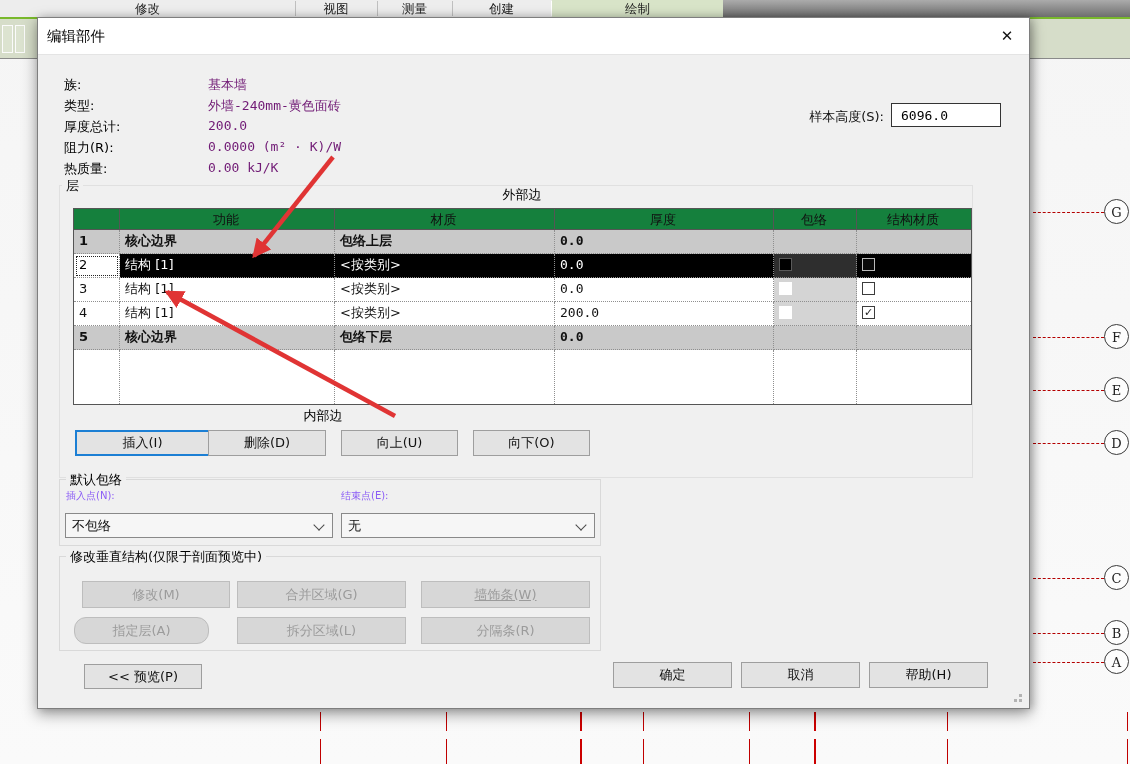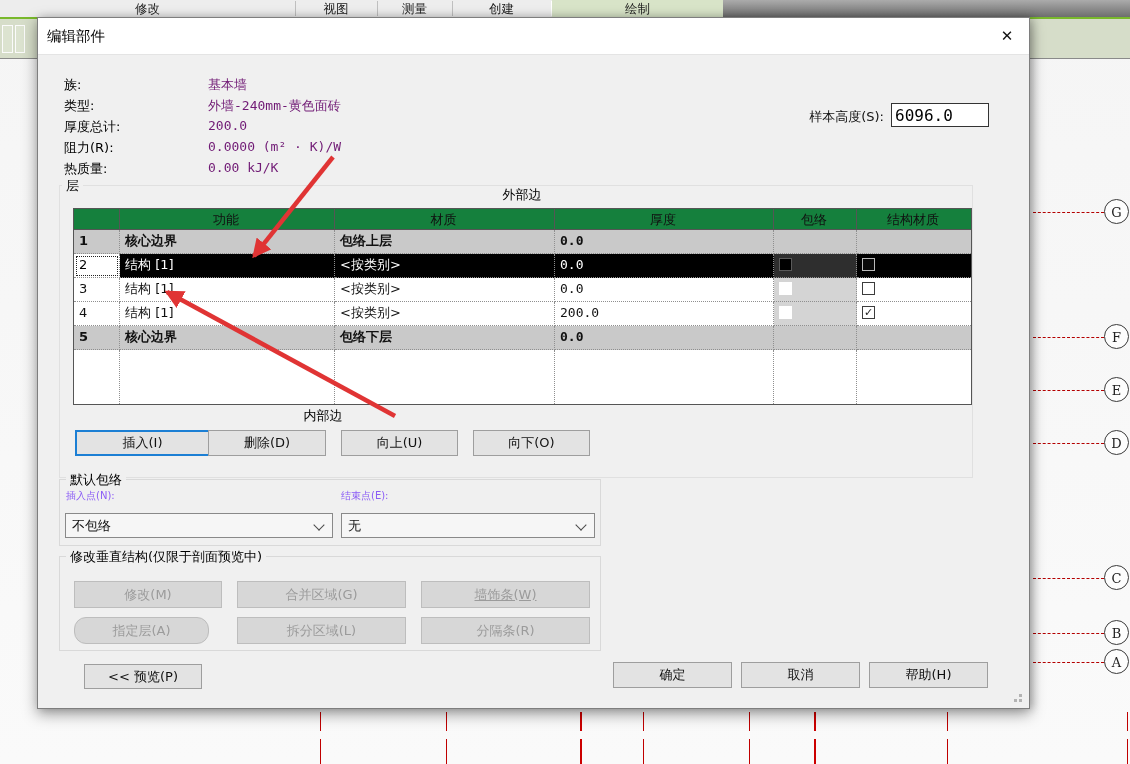--- a/index.html
+++ b/index.html
@@ -36,21 +36,21 @@
     z-index:2;box-sizing:border-box;}
   .titlebar{position:absolute;left:0;top:0;width:100%;height:36px;background:#ffffff;border-bottom:1px solid #e4e4e4;}
   .dlg-title{position:absolute;left:9px;top:9px;font-size:14.5px;color:#000;}
   .close-btn{position:absolute;right:12px;top:8px;width:20px;height:20px;text-align:center;
     line-height:20px;font-size:15px;color:#111;cursor:default;}
 
   .info-label{position:absolute;left:26px;font-size:13px;color:#000;}
   .info-value{position:absolute;left:170px;font-size:13px;color:#701a75;font-family:"DejaVu Sans Mono","DejaVu Sans",monospace;}
   .sh-label{position:absolute;left:728px;top:90px;width:118px;font-size:13px;text-align:right;}
   .sh-input{position:absolute;left:853px;top:85px;width:90px;height:20px;border:1px solid #333;
-    background:#fff;font-size:16px;font-family:"DejaVu Sans Mono",monospace;padding:1px 3px;}
+    background:#fff;font-size:13px;font-family:"DejaVu Sans Mono",monospace;padding:1px 9px;}
 
   .groupbox{position:absolute;border:1px solid #d9d9d9;box-sizing:border-box;}
   .groupbox .gb-label{position:absolute;top:-9px;left:6px;background:#f0f0f0;padding:0 4px;font-size:13px;color:#000;}
 
   .side-label{position:absolute;font-size:13px;color:#000;text-align:center;}
 
   
   .ltable{position:absolute;left:35px;top:190px;display:grid;
     grid-template-columns:46px 215px 220px 219px 83px 114px;
     border:1px solid #555;background:#fff;z-index:1;}
@@ -197,21 +197,21 @@
   </div>
   <span class="small-label" style="left:303px;top:471px;">结束点(E):</span>
   <div class="dropdown" style="left:303px;top:495px;width:254px;">
     <span>无</span>
     <span class="chev"></span>
   </div>
 
   <div class="groupbox" style="left:21px;top:538px;width:542px;height:95px;">
     <span class="gb-label">修改垂直结构(仅限于剖面预览中)</span>
   </div>
-  <div class="btn disabled" style="left:36px;top:563px;width:148px;height:27px;line-height:25px;">修改(M)</div>
+  <div class="btn disabled" style="left:44px;top:563px;width:148px;height:27px;line-height:25px;">修改(M)</div>
   <div class="btn disabled" style="left:199px;top:563px;width:169px;height:27px;line-height:25px;">合并区域(G)</div>
   <div class="btn disabled" style="left:383px;top:563px;width:169px;height:27px;line-height:25px;text-decoration:underline;">墙饰条(W)</div>
   <div class="btn disabled" style="left:36px;top:599px;width:135px;height:27px;line-height:25px;border-radius:12px;">指定层(A)</div>
   <div class="btn disabled" style="left:199px;top:599px;width:169px;height:27px;line-height:25px;">拆分区域(L)</div>
   <div class="btn disabled" style="left:383px;top:599px;width:169px;height:27px;line-height:25px;">分隔条(R)</div>
 
   <div class="btn" style="left:30px;top:646px;width:118px;height:25px;line-height:23px;margin-left:16px;">&lt;&lt; 预览(P)</div>
   <div class="btn" style="left:575px;top:644px;width:119px;height:26px;line-height:24px;">确定</div>
   <div class="btn" style="left:703px;top:644px;width:119px;height:26px;line-height:24px;">取消</div>
   <div class="btn" style="left:831px;top:644px;width:119px;height:26px;line-height:24px;">帮助(H)</div>

